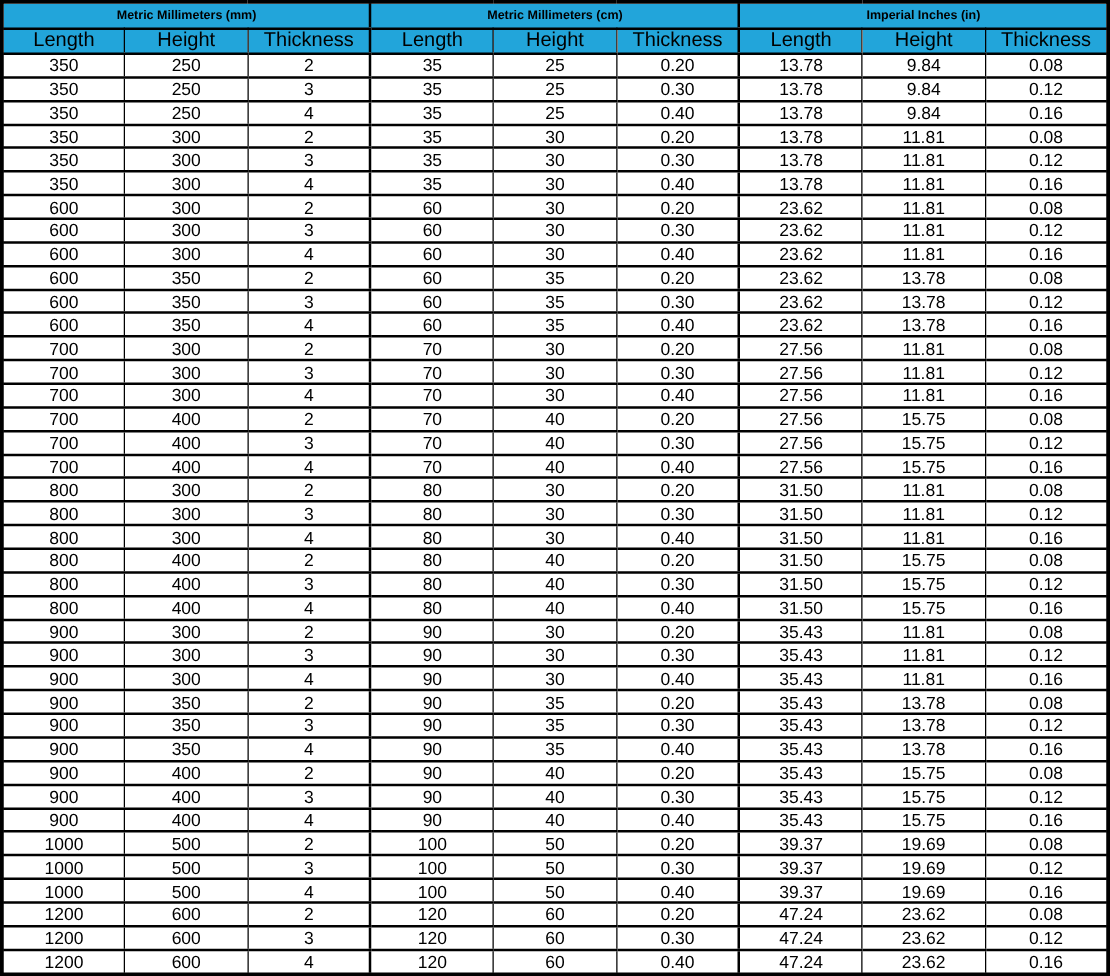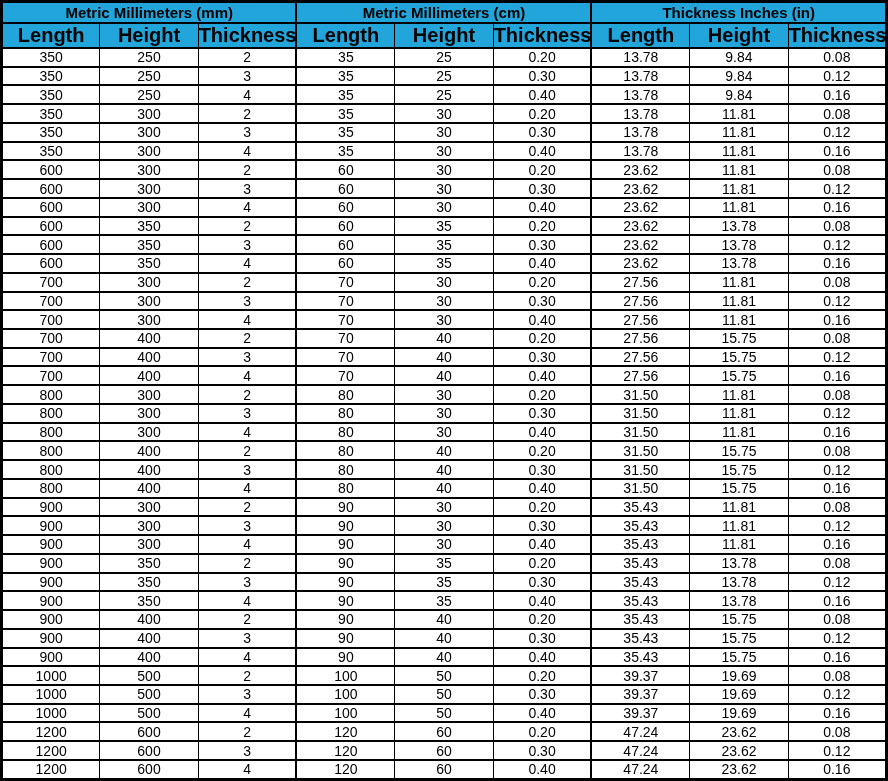--- a/index.html
+++ b/index.html
@@ -30,45 +30,45 @@
     overflow: hidden;
     white-space: nowrap;
   }
   .group-boundary {
     border-left: 2px solid #000000;
   }
   thead th {
     background: #22a5da;
   }
   tr.group-header-row th {
-    font-size: 15px;
+    font-size: 10px;
     font-weight: bold;
     height: 19px;
   }
   tr.column-header-row th {
-    font-size: 20px;
-    font-weight: bold;
+    font-size: 16px;
+    font-weight: normal;
     height: 18px;
   }
   tbody td {
     font-size: 14px;
     font-weight: normal;
     background: #ffffff;
     height: 15px;
   }
 </style>
 </head>
 <body>
 
 <table>
   <thead>
     <tr class="group-header-row">
       <th colspan="3">Metric Millimeters (mm)</th>
       <th colspan="3" class="group-boundary">Metric Millimeters (cm)</th>
-      <th colspan="3" class="group-boundary">Thickness Inches (in)</th>
+      <th colspan="3" class="group-boundary">Imperial Inches (in)</th>
     </tr>
     <tr class="column-header-row">
       <th>Length</th>
       <th>Height</th>
       <th>Thickness</th>
       <th class="group-boundary">Length</th>
       <th>Height</th>
       <th>Thickness</th>
       <th class="group-boundary">Length</th>
       <th>Height</th>

